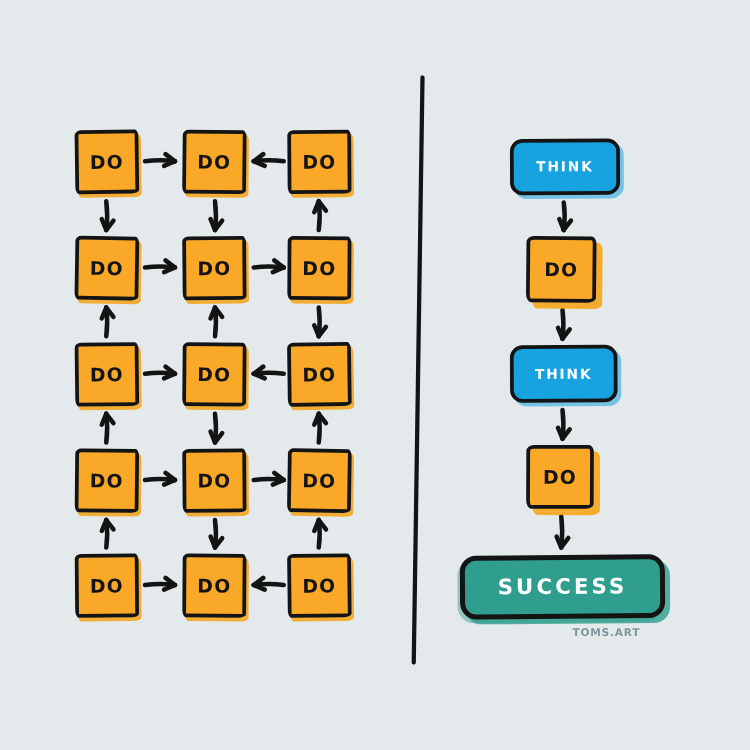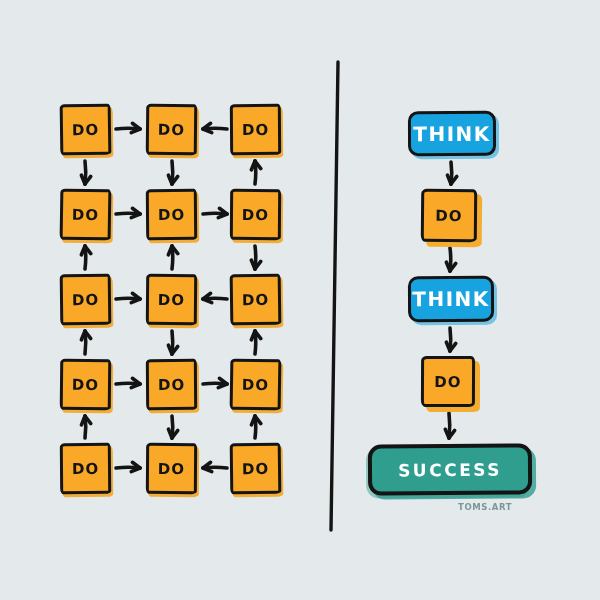--- a/index.html
+++ b/index.html
@@ -18,21 +18,21 @@
   .do-box{
     background:var(--do,#f9a828);
     border-radius:5px 3px 6px 3px / 4px 6px 3px 6px;
     font-size:15px;letter-spacing:1px;
     box-shadow:2px 3px 0 rgba(243,162,21,.85);
   }
   .step-think{
     background:var(--think,#17a3df);
     color:var(--label-light,#fff);
     border-radius:10px;
-    font-size:20px;letter-spacing:1.5px;
+    font-size:11px;letter-spacing:1.5px;
     box-shadow:3px 3px 0 rgba(23,163,223,.55);
   }
   .step-do{
     background:var(--do,#f9a828);
     border-radius:6px 4px 7px 4px / 5px 6px 4px 7px;
     font-size:15px;letter-spacing:1px;
     box-shadow:5px 5px 0 rgba(246,166,28,.9);
   }
   .step-success{
     background:var(--success,#2f9e8f);

